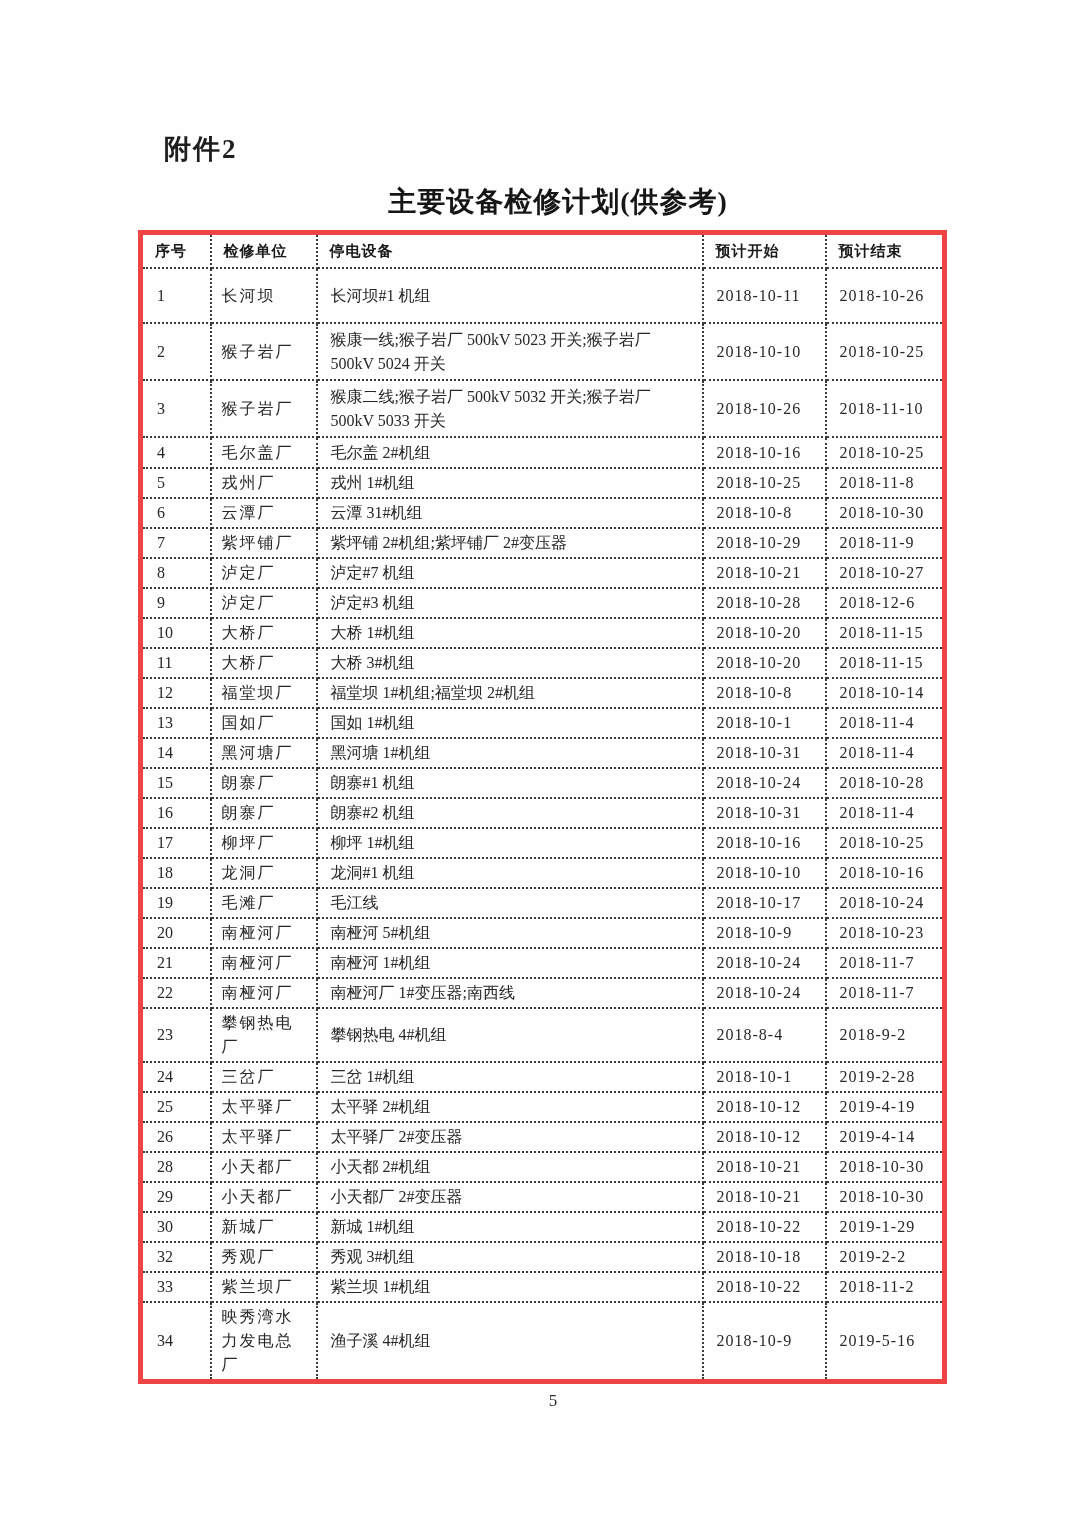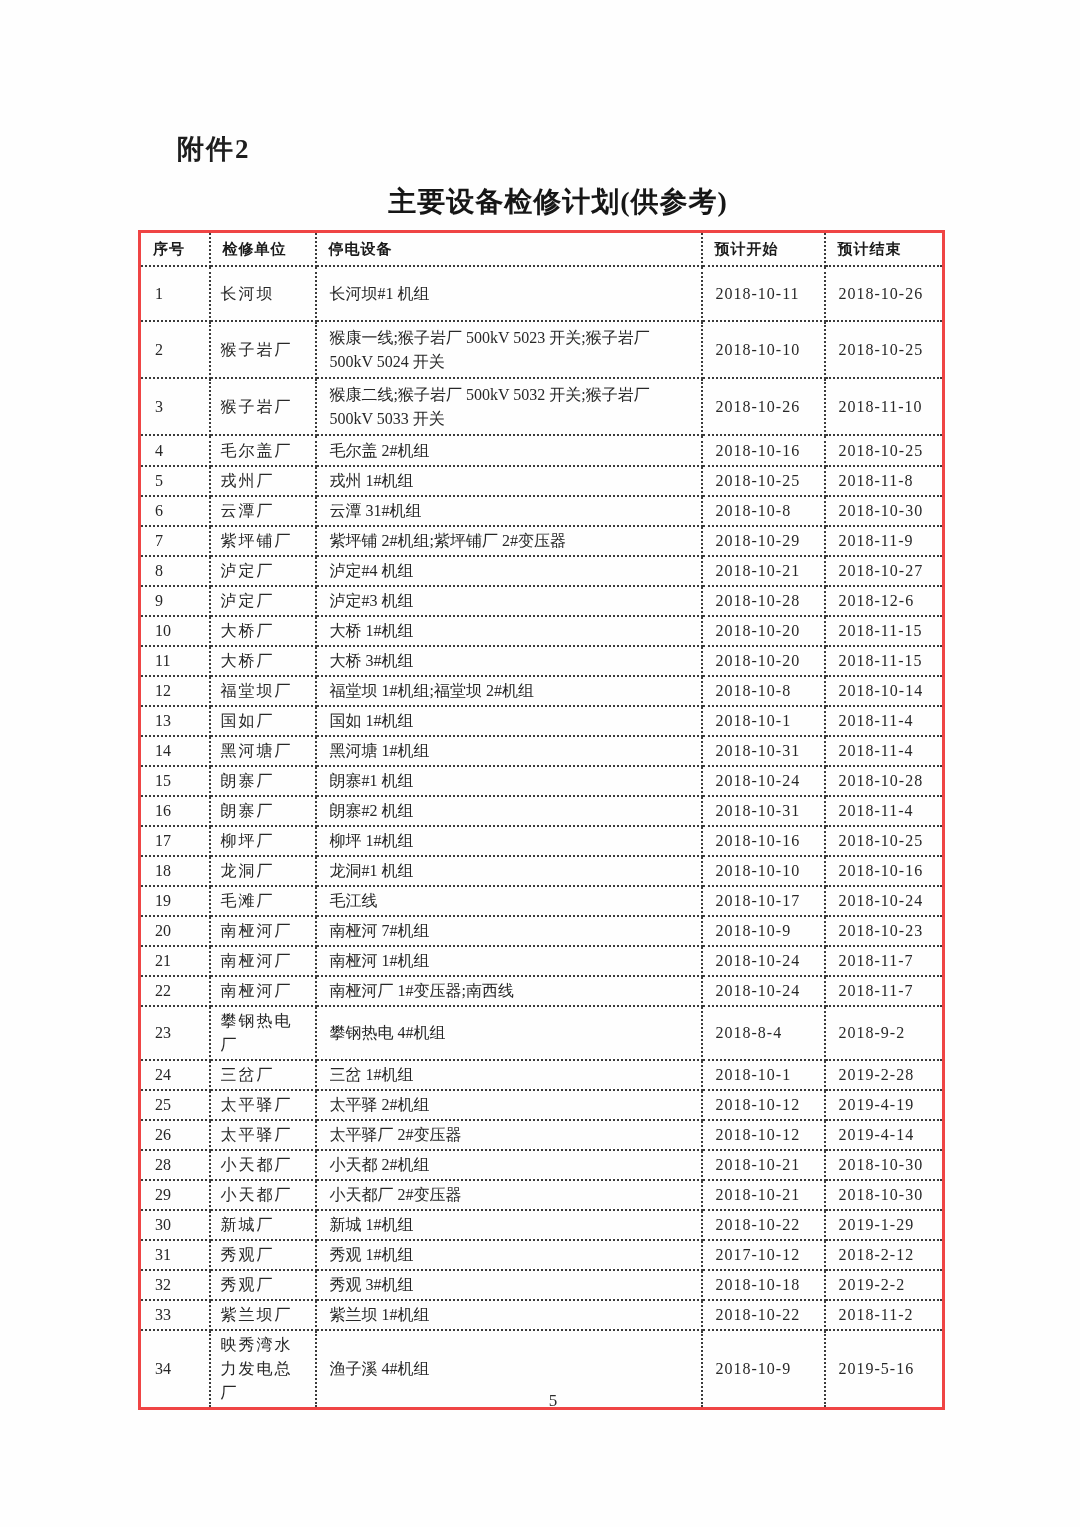--- a/index.html
+++ b/index.html
@@ -14,21 +14,21 @@
     font-family: "Liberation Serif", "DejaVu Serif", serif;
     color: #222222;
   }
   .page {
     position: absolute;
     inset: 0;
     background: #fefefe;
   }
   .attachment-label {
     position: absolute;
-    left: 177px;
+    left: 164px;
     top: 131px;
     font-size: 27px;
     font-weight: bold;
     letter-spacing: 2px;
     color: #1e1e1e;
   }
   .doc-title {
     position: absolute;
     left: 0;
     top: 183px;
@@ -41,21 +41,21 @@
     letter-spacing: 1px;
     color: #161616;
   }
   table.plan-table {
     position: absolute;
     left: 138px;
     top: 230px;
     width: 804px;
     border-collapse: collapse;
     table-layout: fixed;
-    border: 3px solid #ef4444;
+    border: 5px solid #ef4444;
   }
   .plan-table th, .plan-table td {
     border: 2px dotted #3a3a3a;
     font-size: 16px;
     font-weight: normal;
     text-align: left;
     vertical-align: middle;
     line-height: 1.5;
     padding: 2px 6px 2px 12px;
     color: #272727;
@@ -160,21 +160,21 @@
         <tr style="height: 30px;">
           <td class="c-no">7</td>
           <td class="c-unit">紫坪铺厂</td>
           <td class="c-equipment">紫坪铺 2#机组;紫坪铺厂 2#变压器</td>
           <td class="c-start">2018-10-29</td>
           <td class="c-end">2018-11-9</td>
         </tr>
         <tr style="height: 30px;">
           <td class="c-no">8</td>
           <td class="c-unit">泸定厂</td>
-          <td class="c-equipment">泸定#4 机组</td>
+          <td class="c-equipment">泸定#7 机组</td>
           <td class="c-start">2018-10-21</td>
           <td class="c-end">2018-10-27</td>
         </tr>
         <tr style="height: 30px;">
           <td class="c-no">9</td>
           <td class="c-unit">泸定厂</td>
           <td class="c-equipment">泸定#3 机组</td>
           <td class="c-start">2018-10-28</td>
           <td class="c-end">2018-12-6</td>
         </tr>
@@ -244,21 +244,21 @@
         <tr style="height: 30px;">
           <td class="c-no">19</td>
           <td class="c-unit">毛滩厂</td>
           <td class="c-equipment">毛江线</td>
           <td class="c-start">2018-10-17</td>
           <td class="c-end">2018-10-24</td>
         </tr>
         <tr style="height: 30px;">
           <td class="c-no">20</td>
           <td class="c-unit">南桠河厂</td>
-          <td class="c-equipment">南桠河 7#机组</td>
+          <td class="c-equipment">南桠河 5#机组</td>
           <td class="c-start">2018-10-9</td>
           <td class="c-end">2018-10-23</td>
         </tr>
         <tr style="height: 30px;">
           <td class="c-no">21</td>
           <td class="c-unit">南桠河厂</td>
           <td class="c-equipment">南桠河 1#机组</td>
           <td class="c-start">2018-10-24</td>
           <td class="c-end">2018-11-7</td>
         </tr>
@@ -312,27 +312,20 @@
           <td class="c-end">2018-10-30</td>
         </tr>
         <tr style="height: 30px;">
           <td class="c-no">30</td>
           <td class="c-unit">新城厂</td>
           <td class="c-equipment">新城 1#机组</td>
           <td class="c-start">2018-10-22</td>
           <td class="c-end">2019-1-29</td>
         </tr>
         <tr style="height: 30px;">
-          <td class="c-no">31</td>
-          <td class="c-unit">秀观厂</td>
-          <td class="c-equipment">秀观 1#机组</td>
-          <td class="c-start">2017-10-12</td>
-          <td class="c-end">2018-2-12</td>
-        </tr>
-        <tr style="height: 30px;">
           <td class="c-no">32</td>
           <td class="c-unit">秀观厂</td>
           <td class="c-equipment">秀观 3#机组</td>
           <td class="c-start">2018-10-18</td>
           <td class="c-end">2019-2-2</td>
         </tr>
         <tr style="height: 30px;">
           <td class="c-no">33</td>
           <td class="c-unit">紫兰坝厂</td>
           <td class="c-equipment">紫兰坝 1#机组</td>

